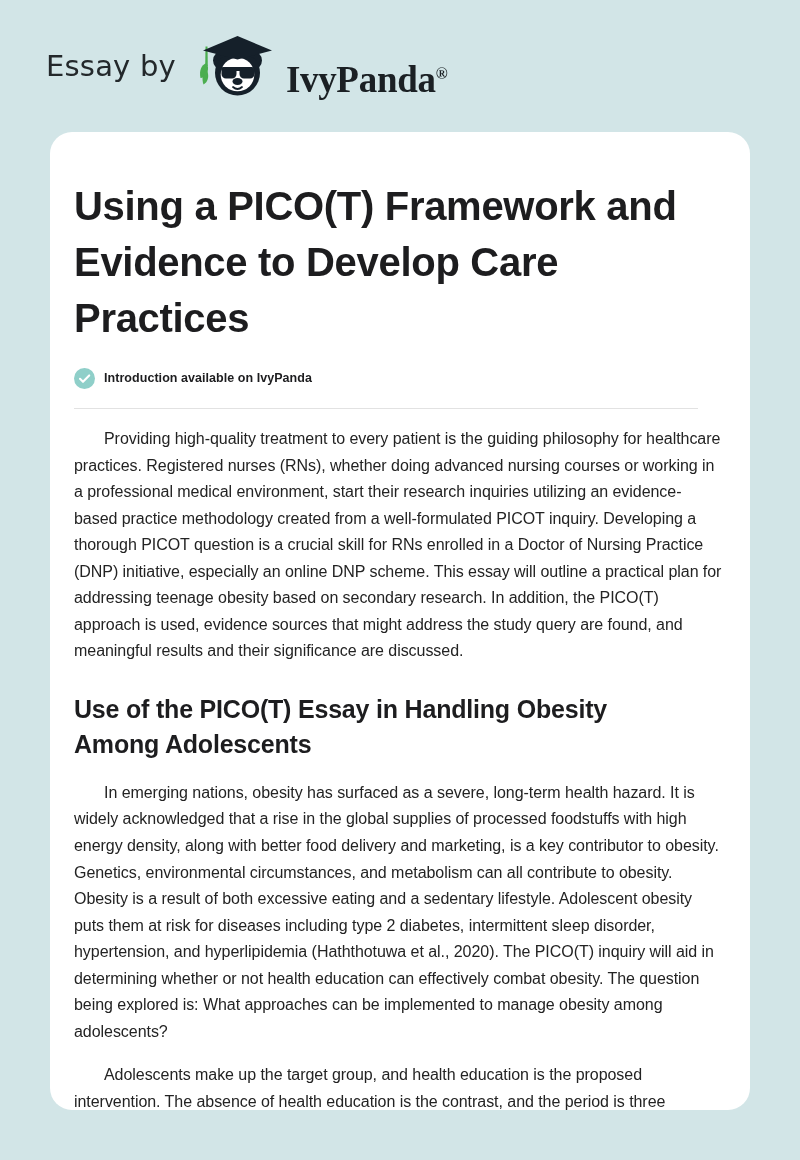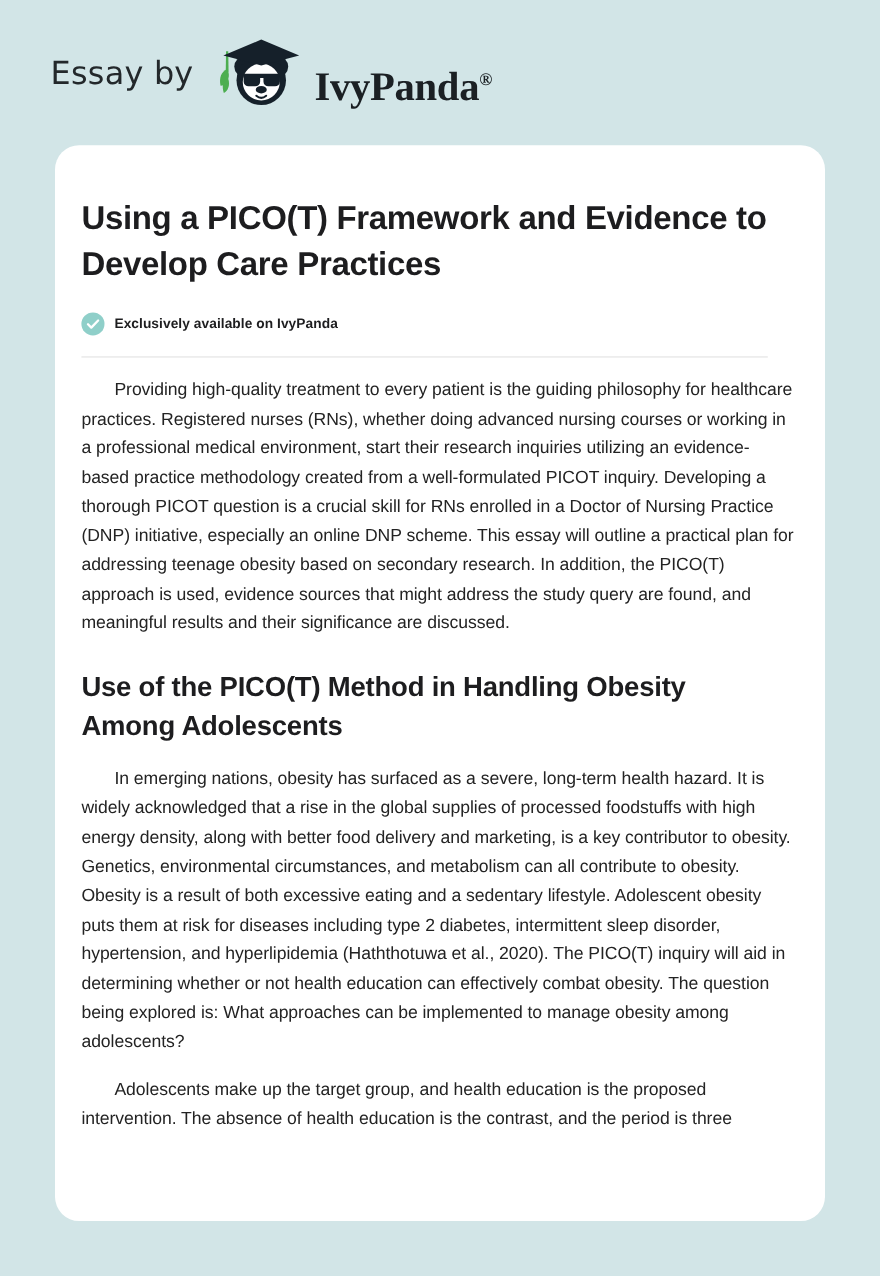--- a/index.html
+++ b/index.html
@@ -74,21 +74,21 @@
     width: 700px;
     height: 978px;
     background: #ffffff;
     border-radius: 22px;
     box-sizing: border-box;
     padding: 28px 26px 0 24px;
     overflow: hidden;
   }
 
   .doc-title {
-    font-size: 30px;
+    font-size: 40px;
     font-weight: 700;
     color: #1d1d1f;
     line-height: 1.40;
     letter-spacing: -0.3px;
     margin: 18px 0 0 0;
     padding: 0;
   }
 
   .exclusive-badge {
     display: flex;
@@ -191,27 +191,27 @@
 <div class="paper-card">
 
   <h1 class="doc-title">Using a PICO(T) Framework and Evidence to Develop Care Practices</h1>
 
   <div class="exclusive-badge">
     <span class="badge-check">
       <svg viewBox="0 0 21 21" width="21" height="21" aria-hidden="true">
         <path d="M6 10.8 L9 13.8 L15.2 7.4" stroke="#ffffff" stroke-width="2.1" fill="none" stroke-linecap="round" stroke-linejoin="round"></path>
       </svg>
     </span>
-    <span class="badge-text">Exclusively available on IvyPanda</span>
+    <span class="badge-text">Introduction available on IvyPanda</span>
   </div>
 
   <hr class="divider">
 
 
   <p class="body-par">Providing high-quality treatment to every patient is the guiding philosophy for healthcare practices. Registered nurses (RNs), whether doing advanced nursing courses or working in a professional medical environment, start their research inquiries utilizing an evidence-based practice methodology created from a well-formulated PICOT inquiry. Developing a thorough PICOT question is a crucial skill for RNs enrolled in a Doctor of Nursing Practice (DNP) initiative, especially an online DNP scheme. This essay will outline a practical plan for addressing teenage obesity based on secondary research. In addition, the PICO(T) approach is used, evidence sources that might address the study query are found, and meaningful results and their significance are discussed.</p>
 
-  <h2 class="section-heading h-tall">Use of the PICO(T) Method in Handling Obesity Among Adolescents</h2>
+  <h2 class="section-heading h-tall">Use of the PICO(T) Essay in Handling Obesity Among Adolescents</h2>
 
   <p class="body-par">In emerging nations, obesity has surfaced as a severe, long-term health hazard. It is widely acknowledged that a rise in the global supplies of processed foodstuffs with high energy density, along with better food delivery and marketing, is a key contributor to obesity. Genetics, environmental circumstances, and metabolism can all contribute to obesity. Obesity is a result of both excessive eating and a sedentary lifestyle. Adolescent obesity puts them at risk for diseases including type 2 diabetes, intermittent sleep disorder, hypertension, and hyperlipidemia (Haththotuwa et al., 2020). The PICO(T) inquiry will aid in determining whether or not health education can effectively combat obesity. The question being explored is: What approaches can be implemented to manage obesity among adolescents?</p>
 
   <p class="body-par">Adolescents make up the target group, and health education is the proposed intervention. The absence of health education is the contrast, and the period is three</p>
 
 </div>
 
 </body></html>

